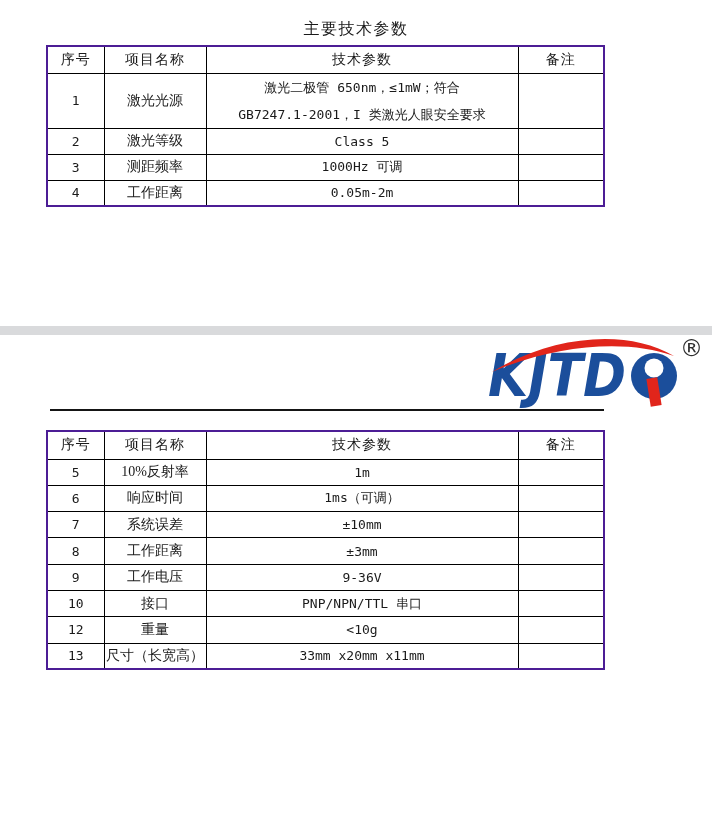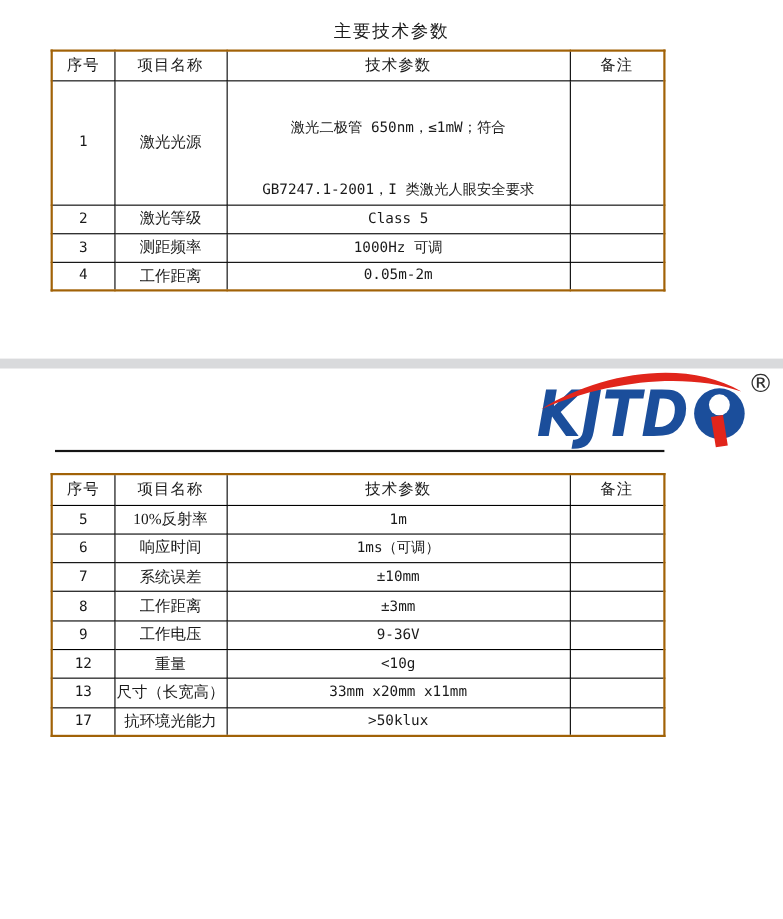--- a/index.html
+++ b/index.html
@@ -7,21 +7,21 @@
     position:relative;width:712px;height:835px;background:#ffffff;
     font-family:"Liberation Serif","DejaVu Serif",serif;color:#1a1a1a;
     overflow:hidden;
   }
   .doc-title{
     position:absolute;top:19px;left:0;width:712px;text-align:center;
     font-size:16px;letter-spacing:1.5px;color:#1a1a1a;
   }
   table.spec{
     position:absolute;left:46px;border-collapse:collapse;table-layout:fixed;
-    border:2px solid #a16207;width:557px;
+    border:2px solid #4c1d95;width:557px;
   }
   #table1{top:45px;}
   #table2{top:430px;}
   table.spec th,table.spec td{
     border:1px solid #000;text-align:center;vertical-align:middle;
     padding:0;font-weight:normal;overflow:hidden;
   }
   .col-no{width:57px;}
   .col-name{width:102px;}
   .col-param{width:312px;}
@@ -30,21 +30,21 @@
   td.num,td.value{
     font-family:"DejaVu Sans Mono","Liberation Serif",monospace;
     font-size:13px;
   }
   td.label{font-size:14px;}
   #table1 tr.header{height:27px;}
   #table1 tr.row-tall{height:54px;}
   #table1 tr.row-std{height:26px;}
   #table2 tr.header{height:28px;}
   #table2 tr.row-std{height:26.3px;}
-  .two-line{line-height:27px;margin-top:29px;}
+  .two-line{line-height:27px;}
   .gray-band{
     position:absolute;top:326px;left:0;width:712px;height:9px;
     background:#d9dadc;
   }
   .brand-logo{position:absolute;top:332px;left:488px;width:216px;height:80px;}
   .section-rule{
     position:absolute;top:409px;left:50px;width:554px;height:2px;
     background:#151515;
   }
 </style>
@@ -150,33 +150,33 @@
       <td class="value">±3mm</td>
       <td class="value"></td>
     </tr>
     <tr class="row-std">
       <td class="num">9</td>
       <td class="label">工作电压</td>
       <td class="value">9-36V</td>
       <td class="value"></td>
     </tr>
     <tr class="row-std">
+      <td class="num">10</td>
+      <td class="label">接口</td>
+      <td class="value">PNP/NPN/TTL 串口</td>
+      <td class="value"></td>
+    </tr>
+    <tr class="row-std">
       <td class="num">12</td>
       <td class="label">重量</td>
       <td class="value">&lt;10g</td>
       <td class="value"></td>
     </tr>
     <tr class="row-std">
       <td class="num">13</td>
       <td class="label">尺寸（长宽高）</td>
       <td class="value">33mm x20mm x11mm</td>
       <td class="value"></td>
     </tr>
-    <tr class="row-std">
-      <td class="num">17</td>
-      <td class="label">抗环境光能力</td>
-      <td class="value">&gt;50klux</td>
-      <td class="value"></td>
-    </tr>
   </tbody>
     </table>
 
 </div>
 
 </body></html>

